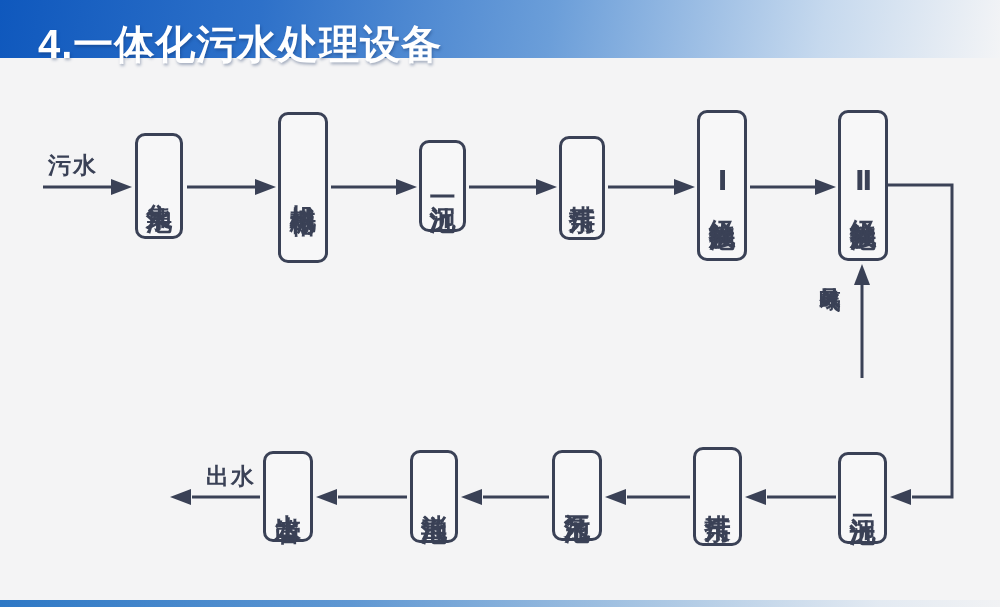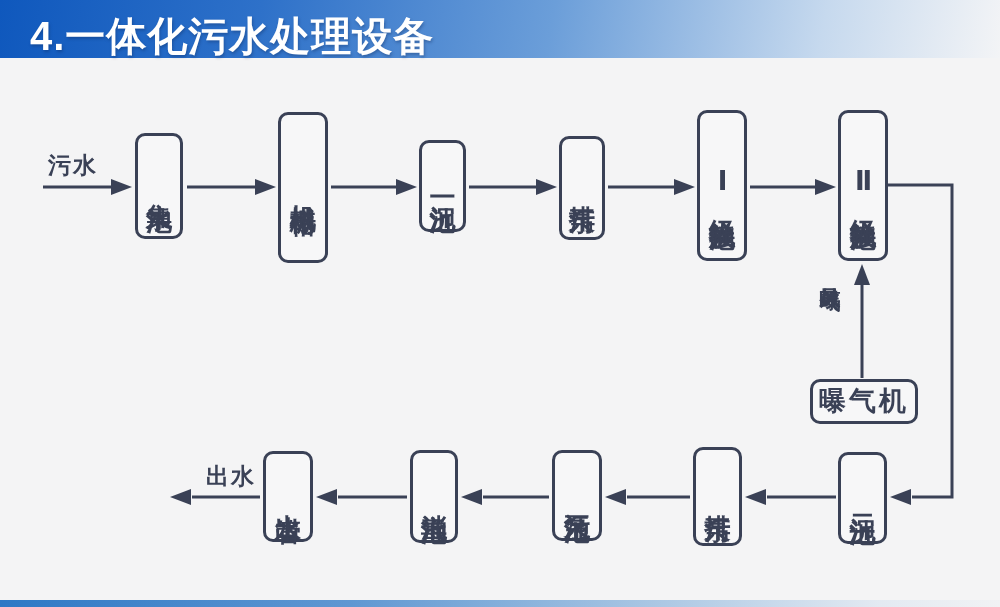--- a/index.html
+++ b/index.html
@@ -4,21 +4,21 @@
 <style>
   html,body{margin:0;padding:0;background:#e9e9ea;font-family:"Liberation Sans","DejaVu Sans",sans-serif;}
   .stage{position:relative;width:1000px;height:607px;background:#f4f4f5;overflow:hidden;}
 
   
   .titlebar{
     position:absolute;left:0;top:0;width:1000px;height:58px;
     background:linear-gradient(100deg,#0f58bd 0%,#2e71c9 26%,#6b9ed9 55%,#c6d9ee 82%,#f3f4f6 100%);
   }
   .titlebar h1{
-    margin:8px;padding:0 0 0 22px;line-height:56px;
+    margin:16px;padding:0 0 0 22px;line-height:56px;
     font-size:40px;font-weight:700;color:#ffffff;letter-spacing:1px;
     text-shadow:1px 2px 3px rgba(15,40,90,.35);
   }
 
   
   .footbar{
     position:absolute;left:0;bottom:0;width:1000px;height:7px;
     background:linear-gradient(to right,#2e78c5 0%,#5f97d2 35%,#a9c6e3 65%,#e3eaf2 88%,#f1f2f4 100%);
   }
 
@@ -106,23 +106,20 @@
     <div class="node" style="left:559px;top:136px;width:46px;height:104px">
       <span class="txt">排污泵</span>
     </div>
     <div class="node" style="left:697px;top:110px;width:50px;height:151px">
       <span class="txt">Ⅰ级接触池</span>
     </div>
     <div class="node" style="left:838px;top:110px;width:50px;height:151px">
       <span class="txt">Ⅱ级接触池</span>
     </div>
 
-    <div class="node horiz" style="left:810px;top:379px;width:108px;height:45px">
-      <span class="txt">曝气机</span>
-    </div>
 
     <div class="node" style="left:838px;top:452px;width:49px;height:92px">
       <span class="txt">二沉池</span>
     </div>
     <div class="node" style="left:693px;top:447px;width:49px;height:99px">
       <span class="txt">排污泵</span>
     </div>
     <div class="node" style="left:552px;top:450px;width:50px;height:91px">
       <span class="txt">污泵池</span>
     </div>

